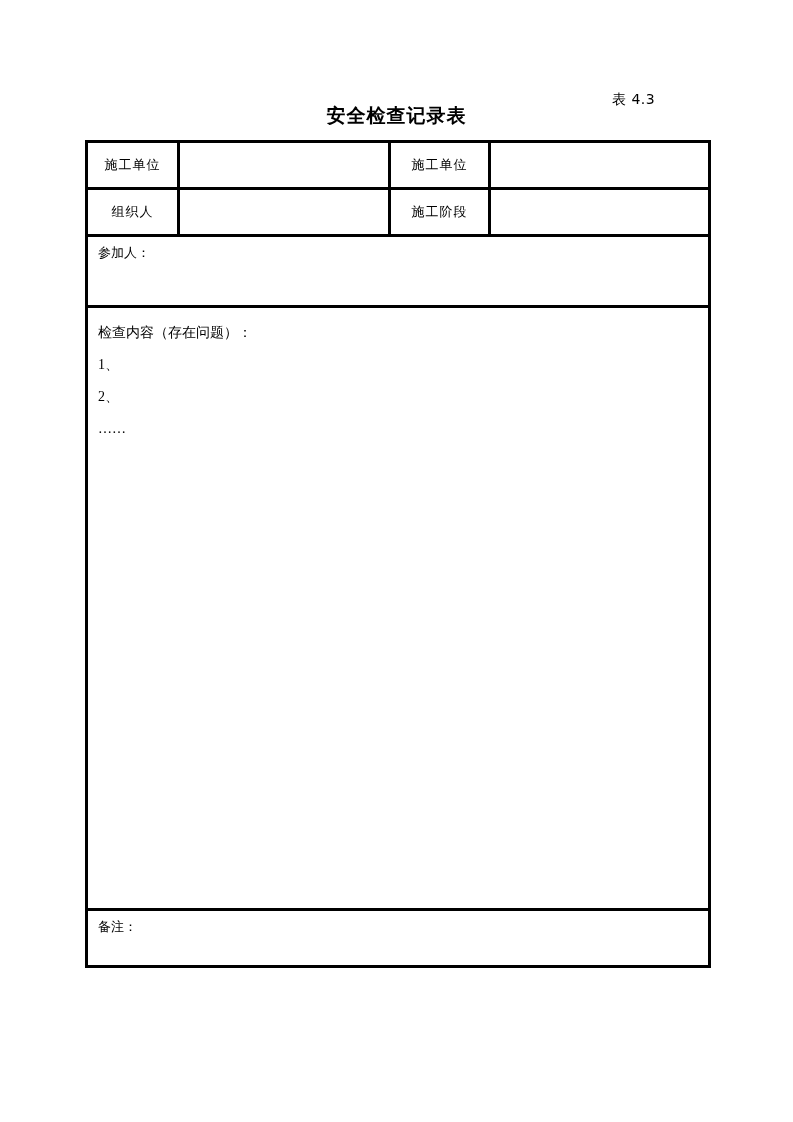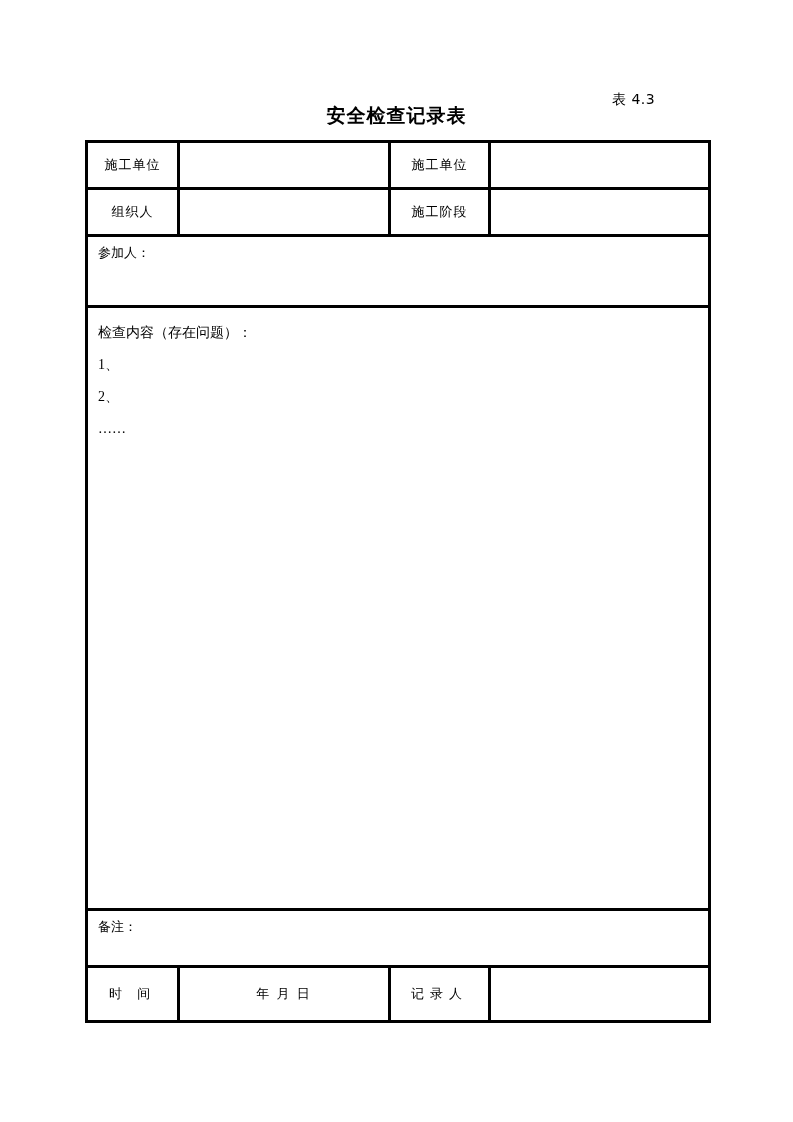--- a/index.html
+++ b/index.html
@@ -155,22 +155,16 @@
           <div class="line">1、</div>
           <div class="line">2、</div>
           <div class="line">……</div>
         </td>
       </tr>
       <tr>
         <td class="remark pad-l" colspan="4">
           <span>备注：</span>
         </td>
       </tr>
-      <tr class="bottom-row">
-        <td class="big-label">时 间</td>
-        <td class="date-cell">年   月   日</td>
-        <td class="big-label">记录人</td>
-        <td class="pad-l blank"></td>
-      </tr>
     </tbody>
   </table>
 
 </div>
 
 </body></html>

